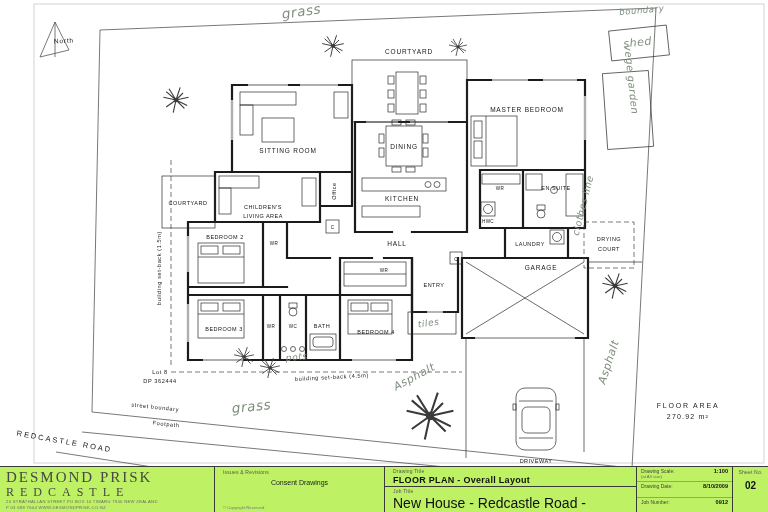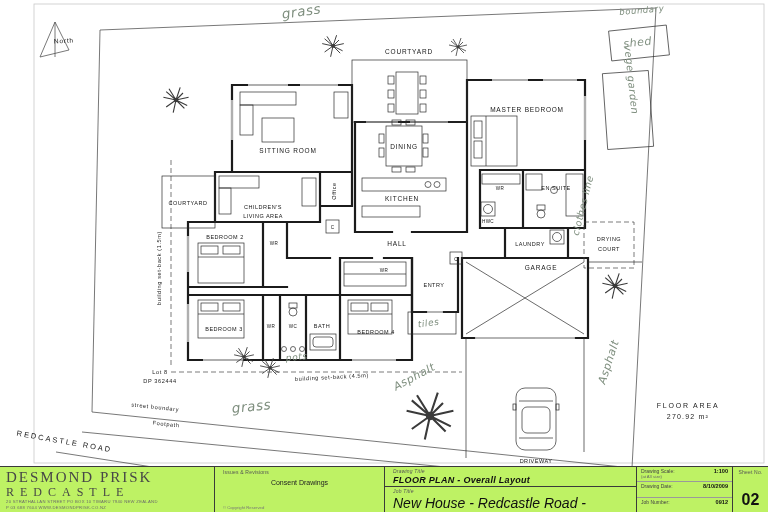--- a/index.html
+++ b/index.html
@@ -34,33 +34,33 @@
   .firm-name{font-family:"Liberation Serif",serif;font-size:15px;letter-spacing:2px;
              color:#474747;line-height:1.05;white-space:nowrap;}
   .firm-sub{font-family:"Liberation Serif",serif;font-size:12px;letter-spacing:6px;
             color:#474747;line-height:1.05;white-space:nowrap;}
   .firm-addr{font-size:4.2px;color:#6a6a6a;letter-spacing:0.3px;margin-top:1px;white-space:nowrap;}
   .tb-issues{width:170px;border-left:1px solid #3a3a3a;padding:2px 8px;position:relative;}
   .tb-label{font-size:5px;color:#555;letter-spacing:0.2px;}
   .tb-issues-value{font-size:7px;color:#222;margin-top:4px;text-align:center;}
   .tb-copyright{position:absolute;bottom:2px;left:8px;font-size:4.2px;color:#777;}
   .tb-titles{width:252px;border-left:1px solid #3a3a3a;display:flex;flex-direction:column;}
-  .tb-trow{flex:1;padding:1px 8px;box-sizing:border-box;font-style:italic;}
+  .tb-trow{flex:1;padding:1px 8px;box-sizing:border-box;}
   .tb-trow:first-child{border-bottom:1px solid #3a3a3a;}
   .tb-drawing-title{font-size:9px;font-weight:bold;color:#101010;letter-spacing:0.3px;margin-top:1px;}
   .tb-job-title{font-size:14px;color:#101010;margin-top:1px;}
   .tb-meta{width:96px;border-left:1px solid #3a3a3a;display:flex;flex-direction:column;}
   .tb-meta-row{flex:1;display:flex;justify-content:space-between;align-items:flex-start;
                padding:1px 4px;box-sizing:border-box;border-bottom:1px solid #9a9a9a;}
   .tb-meta-row:last-child{border-bottom:none;}
   .tb-meta-label{font-size:5px;color:#444;}
   .tb-meta-note{font-size:4.2px;color:#666;}
   .tb-meta-value{font-size:5.6px;font-weight:bold;color:#111;}
   .tb-sheet{flex:1;border-left:1px solid #3a3a3a;text-align:center;padding-top:2px;}
-  .tb-sheet-num{font-size:16px;font-weight:bold;color:#111;margin-top:16px;}
+  .tb-sheet-num{font-size:10px;font-weight:bold;color:#111;margin-top:5px;}
 </style>
 </head>
 <body>
 
 <div class="page">
 
 <svg width="768" height="466" viewBox="0 0 768 466">
   <defs>
     <g id="shrub" stroke="#3a3a3a" stroke-width="0.8" fill="none">
       <path d="M0,0 L9,-2 M0,0 L6,6 M0,0 L-7,5 M0,0 L-9,-2 M0,0 L-5,-8 M0,0 L3,-9 M0,0 L8,4 M0,0 L-2,9 M0,0 L5,-5 M0,0 L-7,-6"></path>

